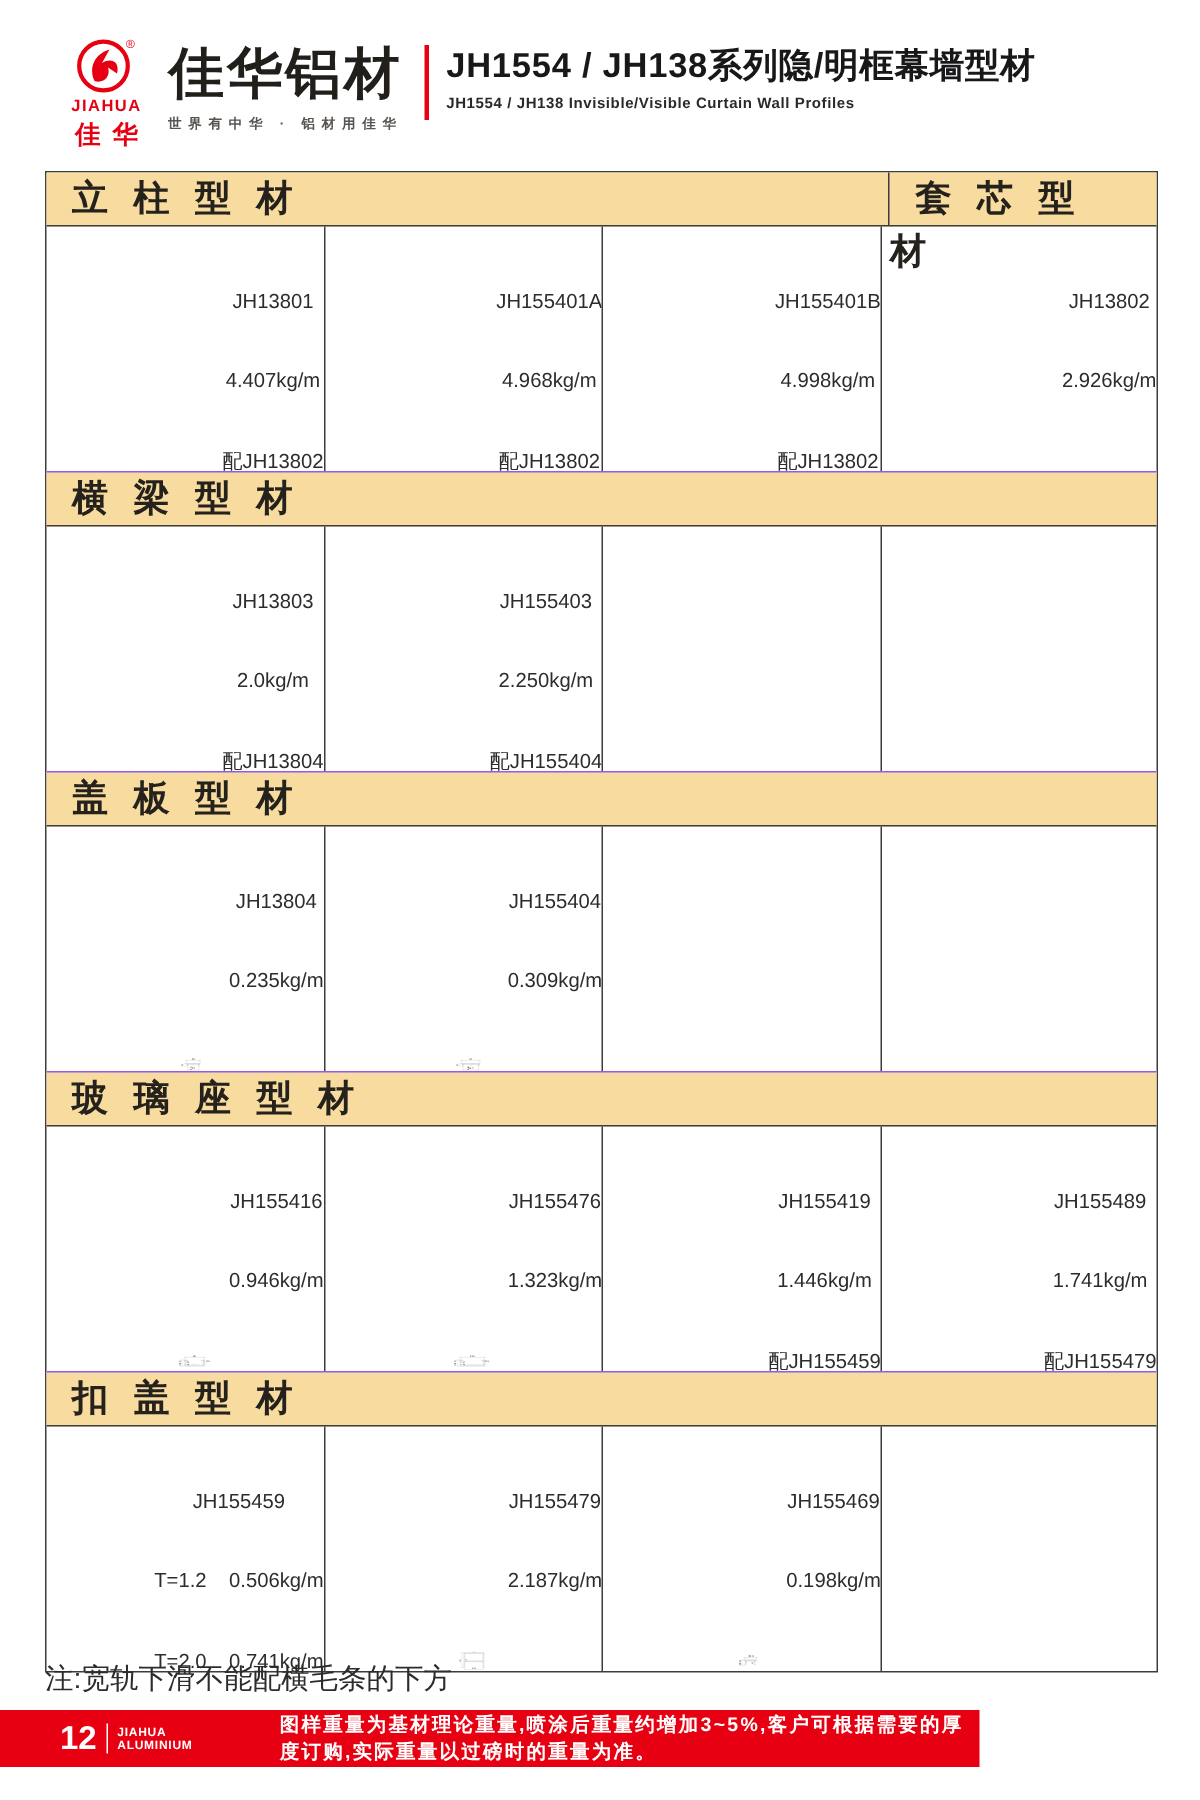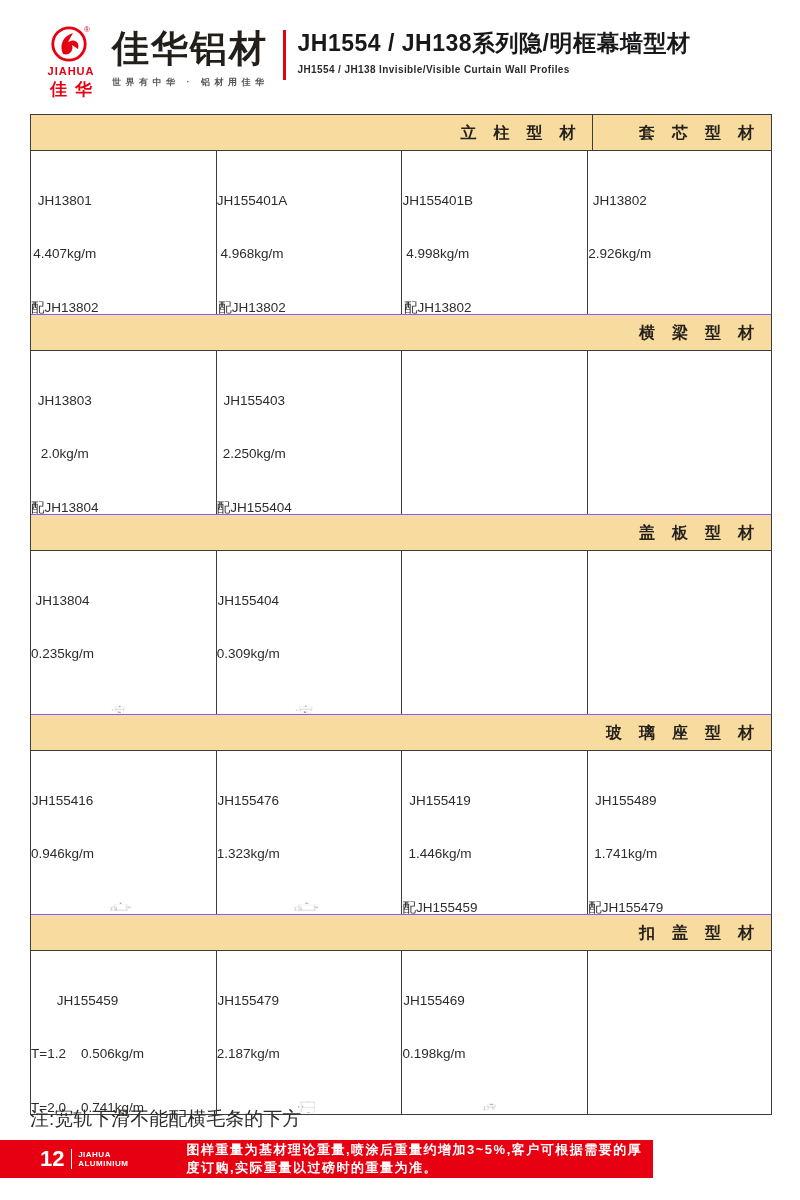--- a/index.html
+++ b/index.html
@@ -5,38 +5,38 @@
   html,body{margin:0;padding:0;}
   body{font-family:"Liberation Sans","DejaVu Sans",sans-serif;background:#ffffff;}
   .page{position:relative;width:800px;height:1200px;background:#fff;overflow:hidden;}
 
   
   .hdr{position:absolute;left:38px;top:24px;display:flex;align-items:flex-start;}
   .logo-blk{width:66px;text-align:center;}
   .logo-ico{display:block;margin:0 auto;}
   .logo-en{color:#e60012;font-weight:bold;font-size:11px;letter-spacing:1px;margin-top:1px;}
   .logo-cn{color:#e60012;font-weight:bold;font-size:17px;letter-spacing:8px;padding-left:8px;margin-top:1px;}
-  .brand-blk{margin-left:8px;}
+  .brand-blk{margin-left:8px;text-align:center;}
   .brand-name{font-size:37px;font-weight:900;color:#221f1a;letter-spacing:2px;line-height:1.0;margin-top:6px;}
   .brand-tag{font-size:9px;color:#5a5throw450;color:#585450;letter-spacing:4.5px;margin-top:9px;font-weight:bold;}
   .hdr-div{width:3px;height:50px;background:#e60012;margin:6px 12px 0 14px;}
   .title-blk{margin-top:4px;}
   .hdr-title{font-size:23px;font-weight:900;color:#18181a;letter-spacing:0.5px;}
   .hdr-sub{font-size:10px;font-weight:bold;color:#2a2a2c;margin-top:5px;letter-spacing:0.4px;}
 
   
   .ptable{position:absolute;left:30px;top:114px;width:740px;border:1px solid #3d3d3d;}
   .sec-head{display:flex;background:#f8db9e;border-bottom:1px solid #3d3d3d;height:35px;}
   .prow + .sec-head{border-top:1px solid #8b5cf6;}
-  .sh-cell{line-height:35px;text-align:right;font-weight:bold;font-size:16px;color:#25221e;letter-spacing:17px;text-indent:17px;}
+  .sh-cell{line-height:35px;text-align:left;font-weight:bold;font-size:24px;color:#25221e;letter-spacing:17px;text-indent:17px;}
   .sh-cell.w3{width:76%;border-right:1px solid #3d3d3d;box-sizing:border-box;}
   .sh-cell.w1{width:24%;}
   .sh-cell.w4{width:100%;}
   .prow{display:grid;grid-template-columns:25.1% 25.1% 25.1% 24.7%;height:163px;}
-  .pcell{border-right:1px solid #3d3d3d;display:flex;flex-direction:column;align-items:flex-start;padding-top:5px;box-sizing:border-box;overflow:hidden;}
+  .pcell{border-right:1px solid #3d3d3d;display:flex;flex-direction:column;align-items:flex-end;padding-top:5px;box-sizing:border-box;overflow:hidden;}
   .pcell:last-child{border-right:none;}
   .plabel{text-align:center;font-size:13.5px;color:#2e2c2a;line-height:1.32;white-space:pre;}
   svg.diag{display:block;margin-top:1px;}
 
   
   .pl{fill:none;stroke:#8f8f8f;stroke-width:1.2;}
   .dim{fill:none;stroke:#9a9a9a;stroke-width:0.9;}
   .dt{font-family:"DejaVu Sans",sans-serif;font-size:11.5px;fill:#3a3a3a;text-anchor:middle;}
 
   

